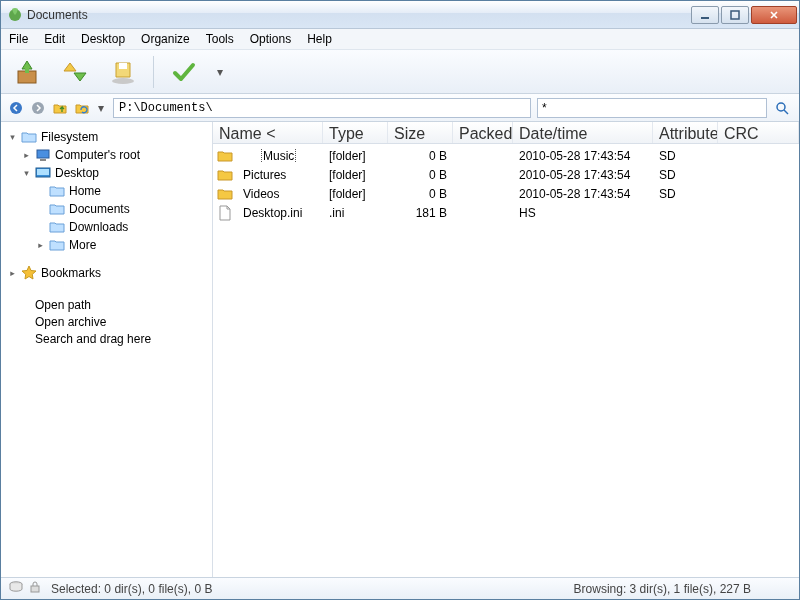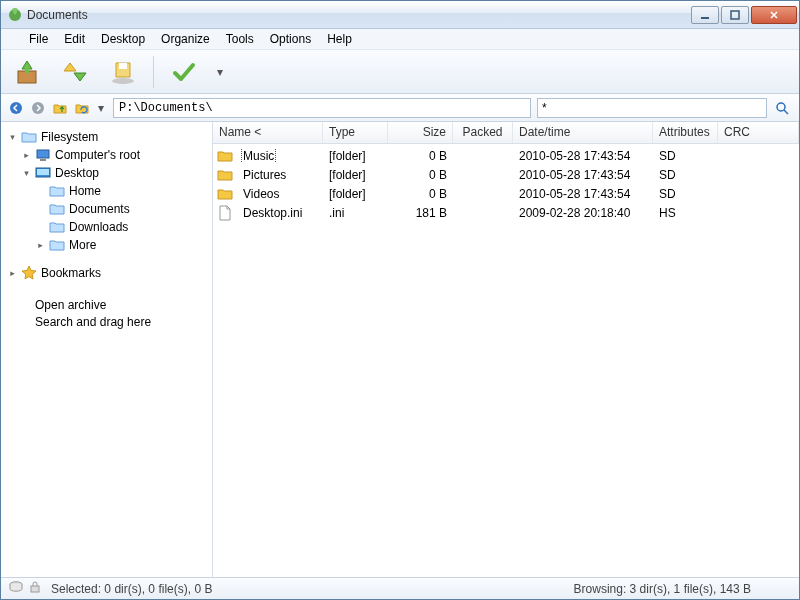--- a/index.html
+++ b/index.html
@@ -9,21 +9,21 @@
   
   .titlebar { height: 28px; background: linear-gradient(to bottom, #ffffff 0%, #e4ecf7 45%, #d3e0f0 46%, #d9e6f5 100%); display: flex; align-items: center; padding: 0 2px 0 6px; border-bottom: 1px solid #b8c7d8; }
   .titlebar .app-icon { width: 16px; height: 16px; margin-right: 4px; }
   .titlebar .title { flex: 1; font-size: 12px; color: #333; }
   .win-controls { display: flex; gap: 2px; }
   .win-btn { width: 28px; height: 18px; border: 1px solid #8a9bad; border-radius: 2px; background: linear-gradient(to bottom, #f2f6fb, #d6e2ef); display:flex; align-items:center; justify-content:center; cursor:default; }
   .win-btn.close { background: linear-gradient(to bottom, #e9967a, #cf5b3e); border-color: #a04028; width:46px; }
   .win-btn svg { width:10px; height:10px; }
   
   
-  .menubar { height: 21px; display: flex; align-items: center; padding: 0 20px; background: #f3f6fa; border-bottom: 1px solid #dfe6ee; }
+  .menubar { height: 21px; display: flex; align-items: center; padding: 0 0; background: #f3f6fa; border-bottom: 1px solid #dfe6ee; }
   .menubar span { padding: 2px 8px; cursor: default; }
   
   
   .toolbar { height: 44px; background: linear-gradient(to bottom, #fafcff, #e9eff7); border-bottom: 1px solid #c9d4e0; display: flex; align-items: center; padding: 0 8px; gap: 12px; }
   .tool-btn { width: 36px; height: 36px; display:flex; align-items:center; justify-content:center; border-radius:3px; }
   .tool-sep { width: 1px; height: 32px; background: #c9d4e0; }
   .tool-dropdown { width: 12px; height: 36px; display:flex; align-items:center; justify-content:center; color:#555; }
   
   
   .navbar { height: 28px; background: linear-gradient(to bottom, #fcfdff, #eef3f9); border-bottom: 1px solid #c9d4e0; display: flex; align-items: center; padding: 0 6px; gap: 4px; }
@@ -40,35 +40,35 @@
   .tree-icon { width: 16px; height: 16px; margin-right: 4px; display:flex; align-items:center; justify-content:center; }
   .tree-label { font-size: 12px; }
   .indent1 { padding-left: 18px; }
   .indent2 { padding-left: 32px; }
   .sidebar-actions { margin-top: 16px; padding-left: 32px; }
   .sidebar-actions div { height: 17px; cursor: default; }
   
   
   .filelist { flex: 1; display: flex; flex-direction: column; overflow: hidden; background:#fff; }
   .headers { height: 22px; display: flex; background: linear-gradient(to bottom, #ffffff, #f0f3f7); border-bottom: 1px solid #d8dfe8; }
-  .headers > div { padding: 3px 6px; border-right: 1px solid #e3e8ef; font-size: 12px; color:#333; overflow:hidden; white-space:nowrap; }
+  .headers > div { padding: 3px 6px; border-right: 1px solid #e3e8ef; font-size: 16px; color:#333; overflow:hidden; white-space:nowrap; }
   .col-name { width: 110px; }
   .col-type { width: 65px; }
-  .col-size { width: 65px; text-align: right; }
+  .col-size { width: 65px; text-align: left; }
   .col-packed { width: 60px; text-align: center; }
   .col-date { width: 140px; }
   .col-attr { width: 65px; }
   .col-crc { flex: 1; }
   .rows { flex: 1; overflow: auto; padding-top: 2px; }
   .row { height: 19px; display: flex; align-items: center; }
   .row .cell { padding: 0 6px; font-size: 12px; overflow:hidden; white-space:nowrap; }
   .row .cell.col-size, .row .cell.col-packed { text-align: right; }
   .row-icon { width: 16px; height: 16px; margin-left: 4px; margin-right: 2px; flex-shrink: 0; display:flex; align-items:center; justify-content:center; }
   .row .name-text { border: 1px dotted transparent; padding: 0 1px; }
-  .row.selected .name-text { border-color: #555; }
+  .row.selected .name-text { border-color: #555; margin-left: 20px; }
   
   
   .statusbar { height: 22px; background: linear-gradient(to bottom, #fafcff, #eaf0f7); border-top: 1px solid #c9d4e0; display:flex; align-items:center; padding: 0 8px; font-size: 12px; color:#444; }
   .status-icons { display:flex; gap:6px; align-items:center; margin-right:10px; }
   .status-left { }
   .status-right { margin-left: auto; padding-right: 40px; }
   
   
   .folder-svg { fill:#f5c843; stroke:#c9982a; }
 </style>
@@ -251,20 +251,21 @@
       <div class="tree-node" style="margin-top:10px;">
         <span class="tree-toggle">▸</span>
         <span class="tree-icon">
             <svg width="16" height="16" viewBox="0 0 16 16">
               <path d="M8 1l2 4.5 5 .5-3.7 3.3L12 14 8 11.5 4 14l.7-4.7L1 6l5-.5z" fill="#f5c038" stroke="#c99a20"></path>
             </svg>
           </span>
         <span class="tree-label">Bookmarks</span>
       </div>
       <div class="sidebar-actions">
+        <div>Open path</div>
         <div>Open archive</div>
         <div>Search and drag here</div>
       </div>
     </div>
 
     <div class="filelist">
       <div class="headers">
         <div class="col-name">Name &lt;</div>
         <div class="col-type">Type</div>
         <div class="col-size">Size</div>
@@ -320,36 +321,35 @@
             <span class="row-icon">
               <svg width="16" height="16" viewBox="0 0 16 16">
                 <path d="M3 1h7l3 3v11H3z" fill="#fff" stroke="#999"></path>
                 <path d="M10 1v3h3" fill="none" stroke="#999"></path>
               </svg>
             </span>
             <div class="cell col-name" style="width:88px"><span class="name-text">Desktop.ini</span></div>
             <div class="cell col-type">.ini</div>
             <div class="cell col-size">181 B</div>
             <div class="cell col-packed"></div>
-            <div class="cell col-date">2009-02-28 20:18:40</div>
             <div class="cell col-attr">HS</div>
             <div class="cell col-crc"></div>
           </div>
         </div>
     </div>
   </div>
 
   <div class="statusbar">
     <div class="status-icons">
       <span><svg width="14" height="12" viewBox="0 0 14 12">
             <ellipse cx="7" cy="3" rx="6" ry="2.2" fill="#e0e0e0" stroke="#999"></ellipse>
             <path d="M1 3v5a6 2.2 0 0 0 12 0V3" fill="#e8e8e8" stroke="#999"></path>
           </svg></span>
       <span><svg width="12" height="12" viewBox="0 0 12 12">
             <rect x="2" y="5" width="8" height="6" fill="#ddd" stroke="#999"></rect>
             <path d="M4 5V3a2 2 0 0 1 4 0v2" fill="none" stroke="#999"></path>
           </svg></span>
     </div>
     <div class="status-left">Selected: 0 dir(s), 0 file(s), 0 B</div>
-    <div class="status-right">Browsing: 3 dir(s), 1 file(s), 143 B</div>
+    <div class="status-right">Browsing: 3 dir(s), 1 file(s), 227 B</div>
   </div>
 
 </div>
 
 </body></html>

